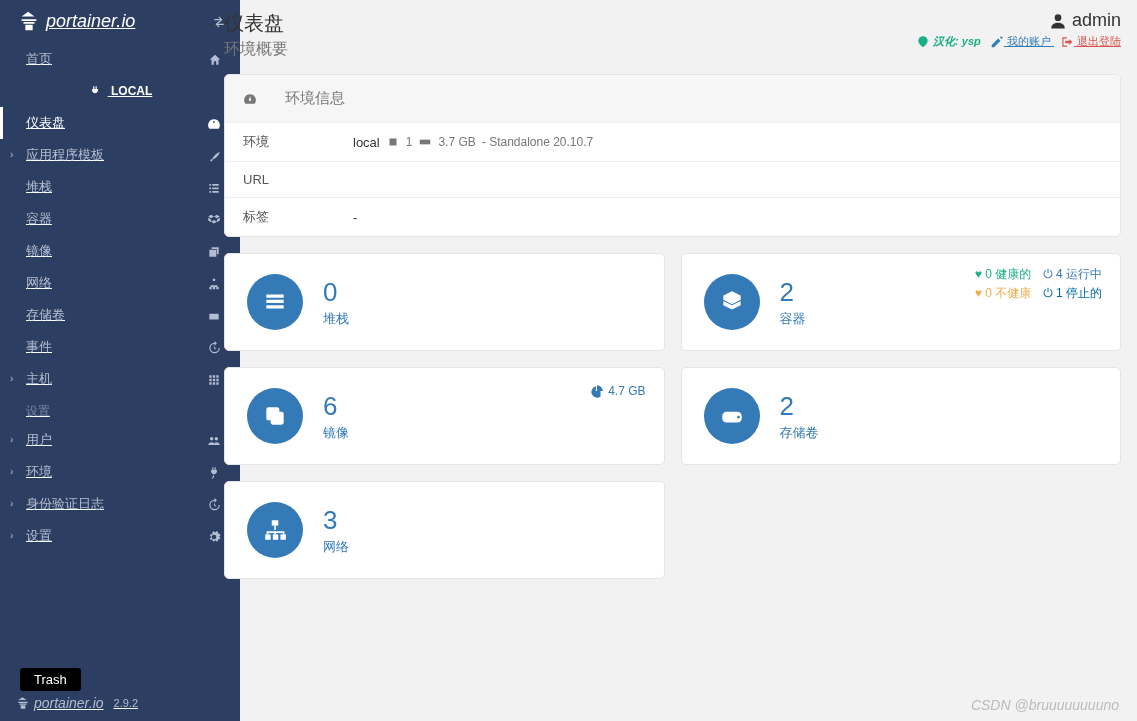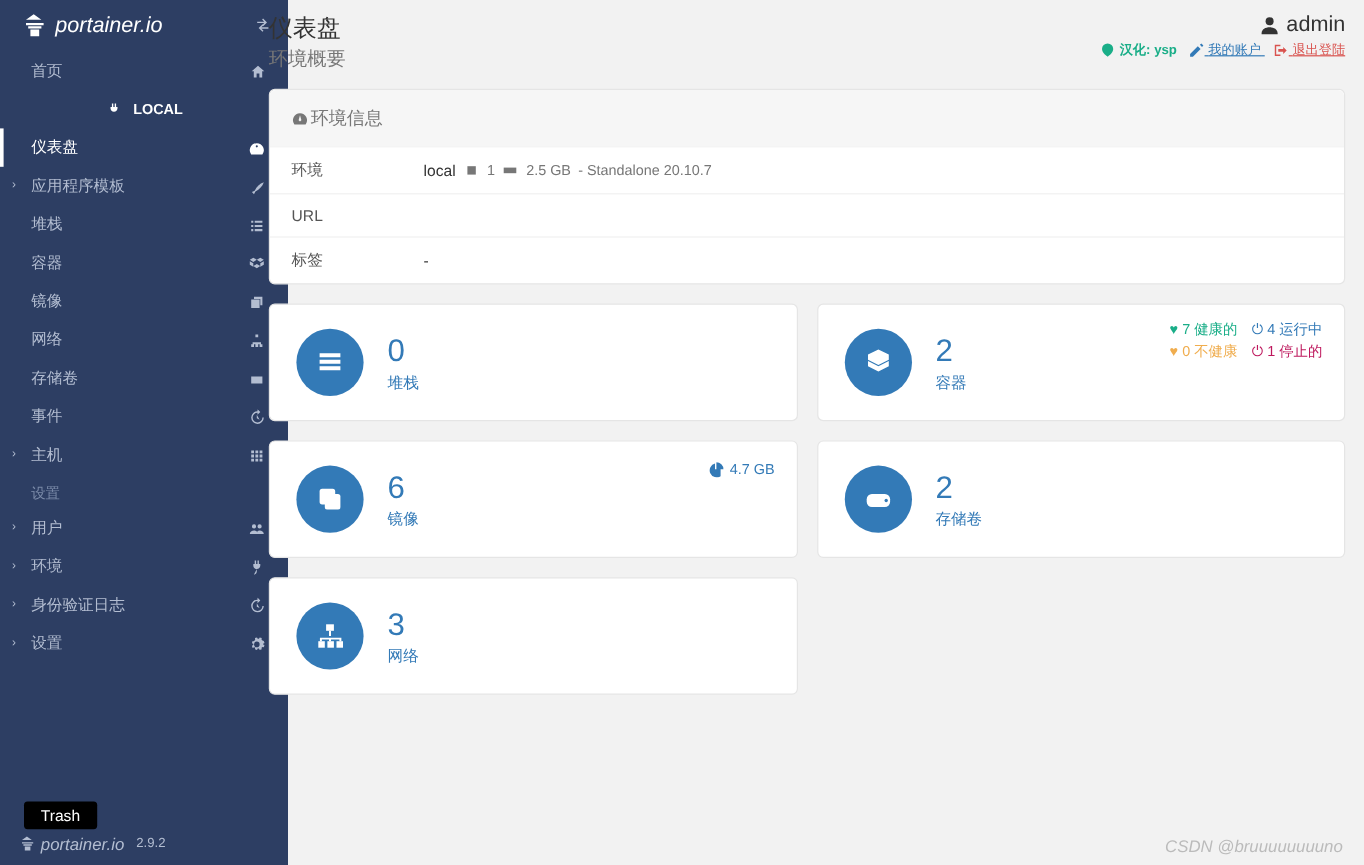--- a/index.html
+++ b/index.html
@@ -1,19 +1,19 @@
 <!DOCTYPE html>
 <html><head>
 <meta charset="utf-8">
 <style>
 * { margin: 0; padding: 0; box-sizing: border-box; font-family: -apple-system, "Helvetica Neue", Arial, sans-serif; }
 body { width: 1137px; height: 721px; background: #f2f2f2; overflow: hidden; position: relative; }
 
 
-.sidebar { position: absolute; left: 0; top: 0; width: 240px; height: 100%; background: #2d3e63; color: #fff; display: flex; flex-direction: column; }
+.sidebar { position: absolute; left: 0; top: 0; width: 240px; height: 100%; background: #2d3e63; color: #fff; display: flex; flex-direction: column; text-decoration: underline; }
 .sidebar-header { display: flex; align-items: center; justify-content: space-between; padding: 10px 14px 10px 18px; }
 .logo { display: flex; align-items: center; gap: 6px; font-size: 18px; font-weight: 400; font-style: italic; color: #fff; }
 .logo svg { width: 22px; height: 22px; }
 .toggle-icon { color: #b3bdd1; }
 
 .sb-home { display: flex; align-items: center; justify-content: space-between; padding: 8px 18px 8px 26px; color: #b3bdd1; font-size: 13px; cursor: pointer; }
 
 .sb-section { text-align: center; padding: 8px 0; color: #fff; font-size: 12px; font-weight: bold; }
 .sb-section .plug { margin-right: 6px; }
 
@@ -31,45 +31,45 @@
 .sidebar-footer .flogo { font-style: italic; color: #b3bdd1; font-size: 14px; display: flex; align-items: center; gap: 4px; }
 
 
 .main { position: absolute; left: 208px; right: 0; top: 0; bottom: 0; padding: 0 16px 16px 16px; overflow: auto; }
 .topbar { display: flex; justify-content: space-between; align-items: flex-start; padding: 10px 0 14px 0; }
 .topbar .title { font-size: 20px; color: #333; }
 .topbar .subtitle { font-size: 16px; color: #777; margin-top: 2px; }
 .topbar .right { text-align: right; }
 .topbar .user { font-size: 18px; color: #333; display: flex; align-items: center; gap: 4px; justify-content: flex-end; }
 .topbar .links { font-size: 11px; margin-top: 3px; }
-.topbar .links .hz { color: #1aae88; font-weight: bold; }
+.topbar .links .hz { color: #1aae88; font-weight: bold; font-style: italic; }
 .topbar .links .acct { color: #337ab7; text-decoration: underline; margin-left: 6px; }
 .topbar .links .logout { color: #d9534f; text-decoration: underline; margin-left: 6px; }
 
 .panel { background: #fff; border: 1px solid #e5e5e5; border-radius: 5px; margin-bottom: 16px; }
-.panel-header { padding: 14px 18px; border-bottom: 1px solid #eee; background: #f6f6f6; color: #777; font-size: 15px; display: flex; align-items: center; gap: 2px; border-radius: 5px 5px 0 0; }
+.panel-header { padding: 14px 18px; border-bottom: 1px solid #eee; background: #f6f6f6; color: #777; font-size: 15px; display: flex; align-items: center; gap: 28px; border-radius: 5px 5px 0 0; }
 .info-row { display: flex; padding: 10px 18px; border-bottom: 1px solid #f0f0f0; font-size: 13px; color: #333; }
 .info-row:last-child { border-bottom: none; }
 .info-row .k { width: 110px; color: #555; }
 .info-row .v { flex: 1; display: flex; align-items: center; gap: 6px; }
 .info-row .tiny { color: #777; font-size: 12px; }
 
 .grid { display: grid; grid-template-columns: 1fr 1fr; gap: 16px; }
 .card { background: #fff; border: 1px solid #e5e5e5; border-radius: 5px; padding: 20px 22px; display: flex; align-items: center; gap: 20px; position: relative; cursor: pointer; }
 .card .circle { width: 56px; height: 56px; border-radius: 50%; background: #337ab7; display: flex; align-items: center; justify-content: center; color: #fff; }
 .card .circle svg { width: 26px; height: 26px; fill: #fff; }
 .card .body .num { font-size: 26px; color: #337ab7; font-weight: 400; }
 .card .body .lab { font-size: 13px; color: #337ab7; margin-top: 2px; }
 .card .extra { position: absolute; right: 18px; top: 16px; font-size: 12px; color: #337ab7; display: flex; align-items: center; gap: 4px; }
 .card .status { position: absolute; right: 18px; top: 12px; font-size: 12px; text-align: right; }
 .card .status .row { display: flex; gap: 12px; justify-content: flex-end; margin-bottom: 2px; }
 .card .status .g { color: #1aae88; }
 .card .status .b { color: #337ab7; }
 .card .status .o { color: #f0ad4e; }
-.card .status .r { color: #be185d; }
+.card .status .r { color: #0369a1; }
 
 .trash-tip { position: absolute; left: 20px; bottom: 30px; background: #000; color: #fff; font-size: 13px; padding: 4px 14px; border-radius: 3px; z-index: 10; }
 .trash-tip::after { content: ""; position: absolute; right: -6px; top: 50%; margin-top: -6px; border: 6px solid transparent; border-left-color: #000; }
 
 .watermark { position: absolute; right: 18px; bottom: 8px; color: #bbb; font-size: 14px; font-style: italic; pointer-events: none; }
 
 svg.ico { width: 14px; height: 14px; fill: currentColor; vertical-align: middle; }
 </style>
 </head>
 <body>
@@ -256,21 +256,21 @@
         <span>local</span>
         <span class="tiny"><svg class="ico" viewBox="0 0 24 24">
               <rect x="6" y="6" width="12" height="12"></rect>
               <path d="M10 2v4M14 2v4M10 18v4M14 18v4M2 10h4M2 14h4M18 10h4M18 14h4"></path>
             </svg></span>
         <span class="tiny">1</span>
         <span class="tiny"><svg class="ico" viewBox="0 0 24 24">
               <rect x="3" y="8" width="18" height="8"></rect>
               <path d="M5 16v3M8 16v3M11 16v3M14 16v3M17 16v3M20 16v3"></path>
             </svg></span>
-        <span class="tiny">2.5 GB</span>
+        <span class="tiny">3.7 GB</span>
         <span class="tiny">- Standalone 20.10.7</span>
       </div>
     </div>
     <div class="info-row">
       <div class="k">URL</div>
     </div>
     <div class="info-row">
       <div class="k">标签</div>
       <div class="v">-</div>
     </div>
@@ -294,21 +294,21 @@
           <svg viewBox="0 0 24 24">
             <path d="M12 2l8 4v4l-8 4-8-4V6zm-8 9l8 4 8-4v4l-8 4-8-4z"></path>
           </svg>
         </div>
       <div class="body">
         <div class="num">2</div>
         <div class="lab">容器</div>
       </div>
       <div class="status">
         <div class="row">
-          <span class="g">♥ <span>7 健康的</span></span>
+          <span class="g">♥ <span>0 健康的</span></span>
           <span class="b">⏻ <span>4 运行中</span></span>
         </div>
         <div class="row">
           <span class="o">♥ <span>0 不健康</span></span>
           <span class="r">⏻ <span>1 停止的</span></span>
         </div>
       </div>
     </div>
 
     <div class="card">

